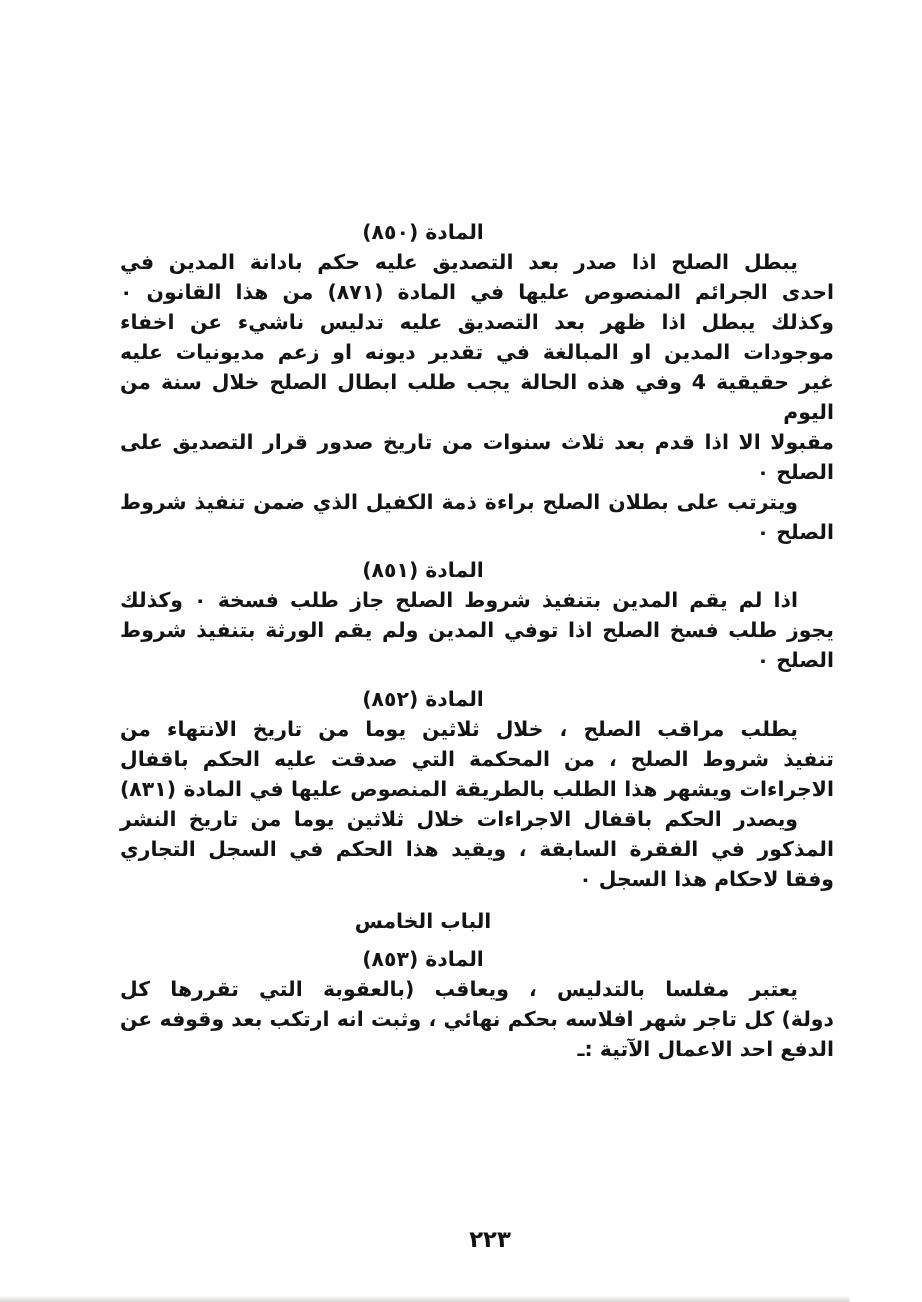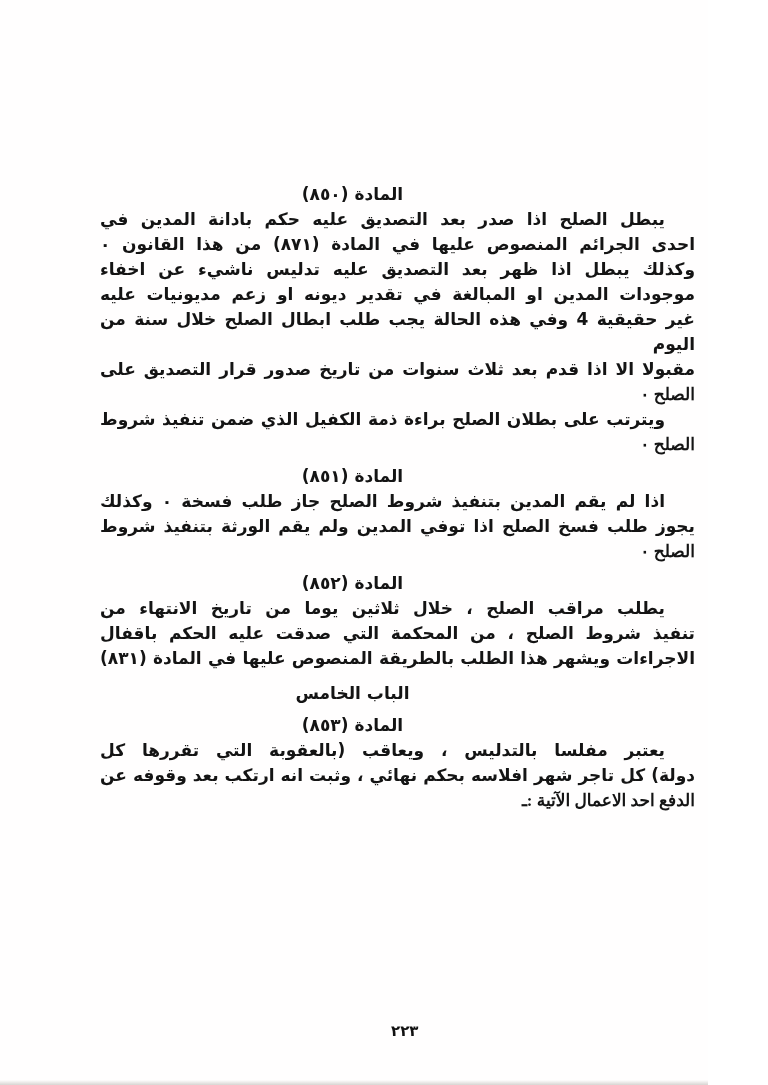--- a/index.html
+++ b/index.html
@@ -41,28 +41,27 @@
   .h-sub + .h-article { margin-top: 0; }
   .para { margin: 0; }
   .line {
     text-align: justify;
     text-align-last: justify;
   }
   .line.indent { padding-right: 30px; }
   .line.last {
     text-align: center;
     text-align-last: right;
-    font-family: Liberation Serif, serif;
   }
   .page-number {
     position: absolute;
     top: 1022px;
     left: 391px;
     direction: ltr;
-    font-size: 15px;
+    font-size: 19px;
     font-weight: bold;
     letter-spacing: 7px;
     color: #111;
   }
   .scan-edge {
     position: absolute;
     left: 0;
     right: 0;
     bottom: 0;
     height: 5px;
@@ -93,20 +92,25 @@
         <div class="line indent">اذا لم يقم المدين بتنفيذ شروط الصلح جاز طلب فسخة ٠ وكذلك</div>
         <div class="line">يجوز طلب فسخ الصلح اذا توفي المدين ولم يقم الورثة بتنفيذ شروط</div>
         <div class="line last">الصلح ٠</div>
       </div>
       <div class="h-article">المادة (٨٥٢)</div>
       <div class="para">
         <div class="line indent">يطلب مراقب الصلح ، خلال ثلاثين يوما من تاريخ الانتهاء من</div>
         <div class="line">تنفيذ شروط الصلح ، من المحكمة التي صدقت عليه الحكم باقفال</div>
         <div class="line">الاجراءات ويشهر هذا الطلب بالطريقة المنصوص عليها في المادة (٨٣١)</div>
       </div>
+      <div class="para">
+        <div class="line indent">ويصدر الحكم باقفال الاجراءات خلال ثلاثين يوما من تاريخ النشر</div>
+        <div class="line">المذكور في الفقرة السابقة ، ويقيد هذا الحكم في السجل التجاري</div>
+        <div class="line last">وفقا لاحكام هذا السجل ٠</div>
+      </div>
       <div class="h-chapter">الباب الخامس</div>
       <div class="h-article">المادة (٨٥٣)</div>
       <div class="para">
         <div class="line indent">يعتبر مفلسا بالتدليس ، ويعاقب (بالعقوبة التي تقررها كل</div>
         <div class="line">دولة) كل تاجر شهر افلاسه بحكم نهائي ، وثبت انه ارتكب بعد وقوفه عن</div>
         <div class="line last">الدفع احد الاعمال الآتية :ـ</div>
       </div>
     </main>
   <div class="page-number">٢٢٣</div>
   <div class="scan-edge"></div>

